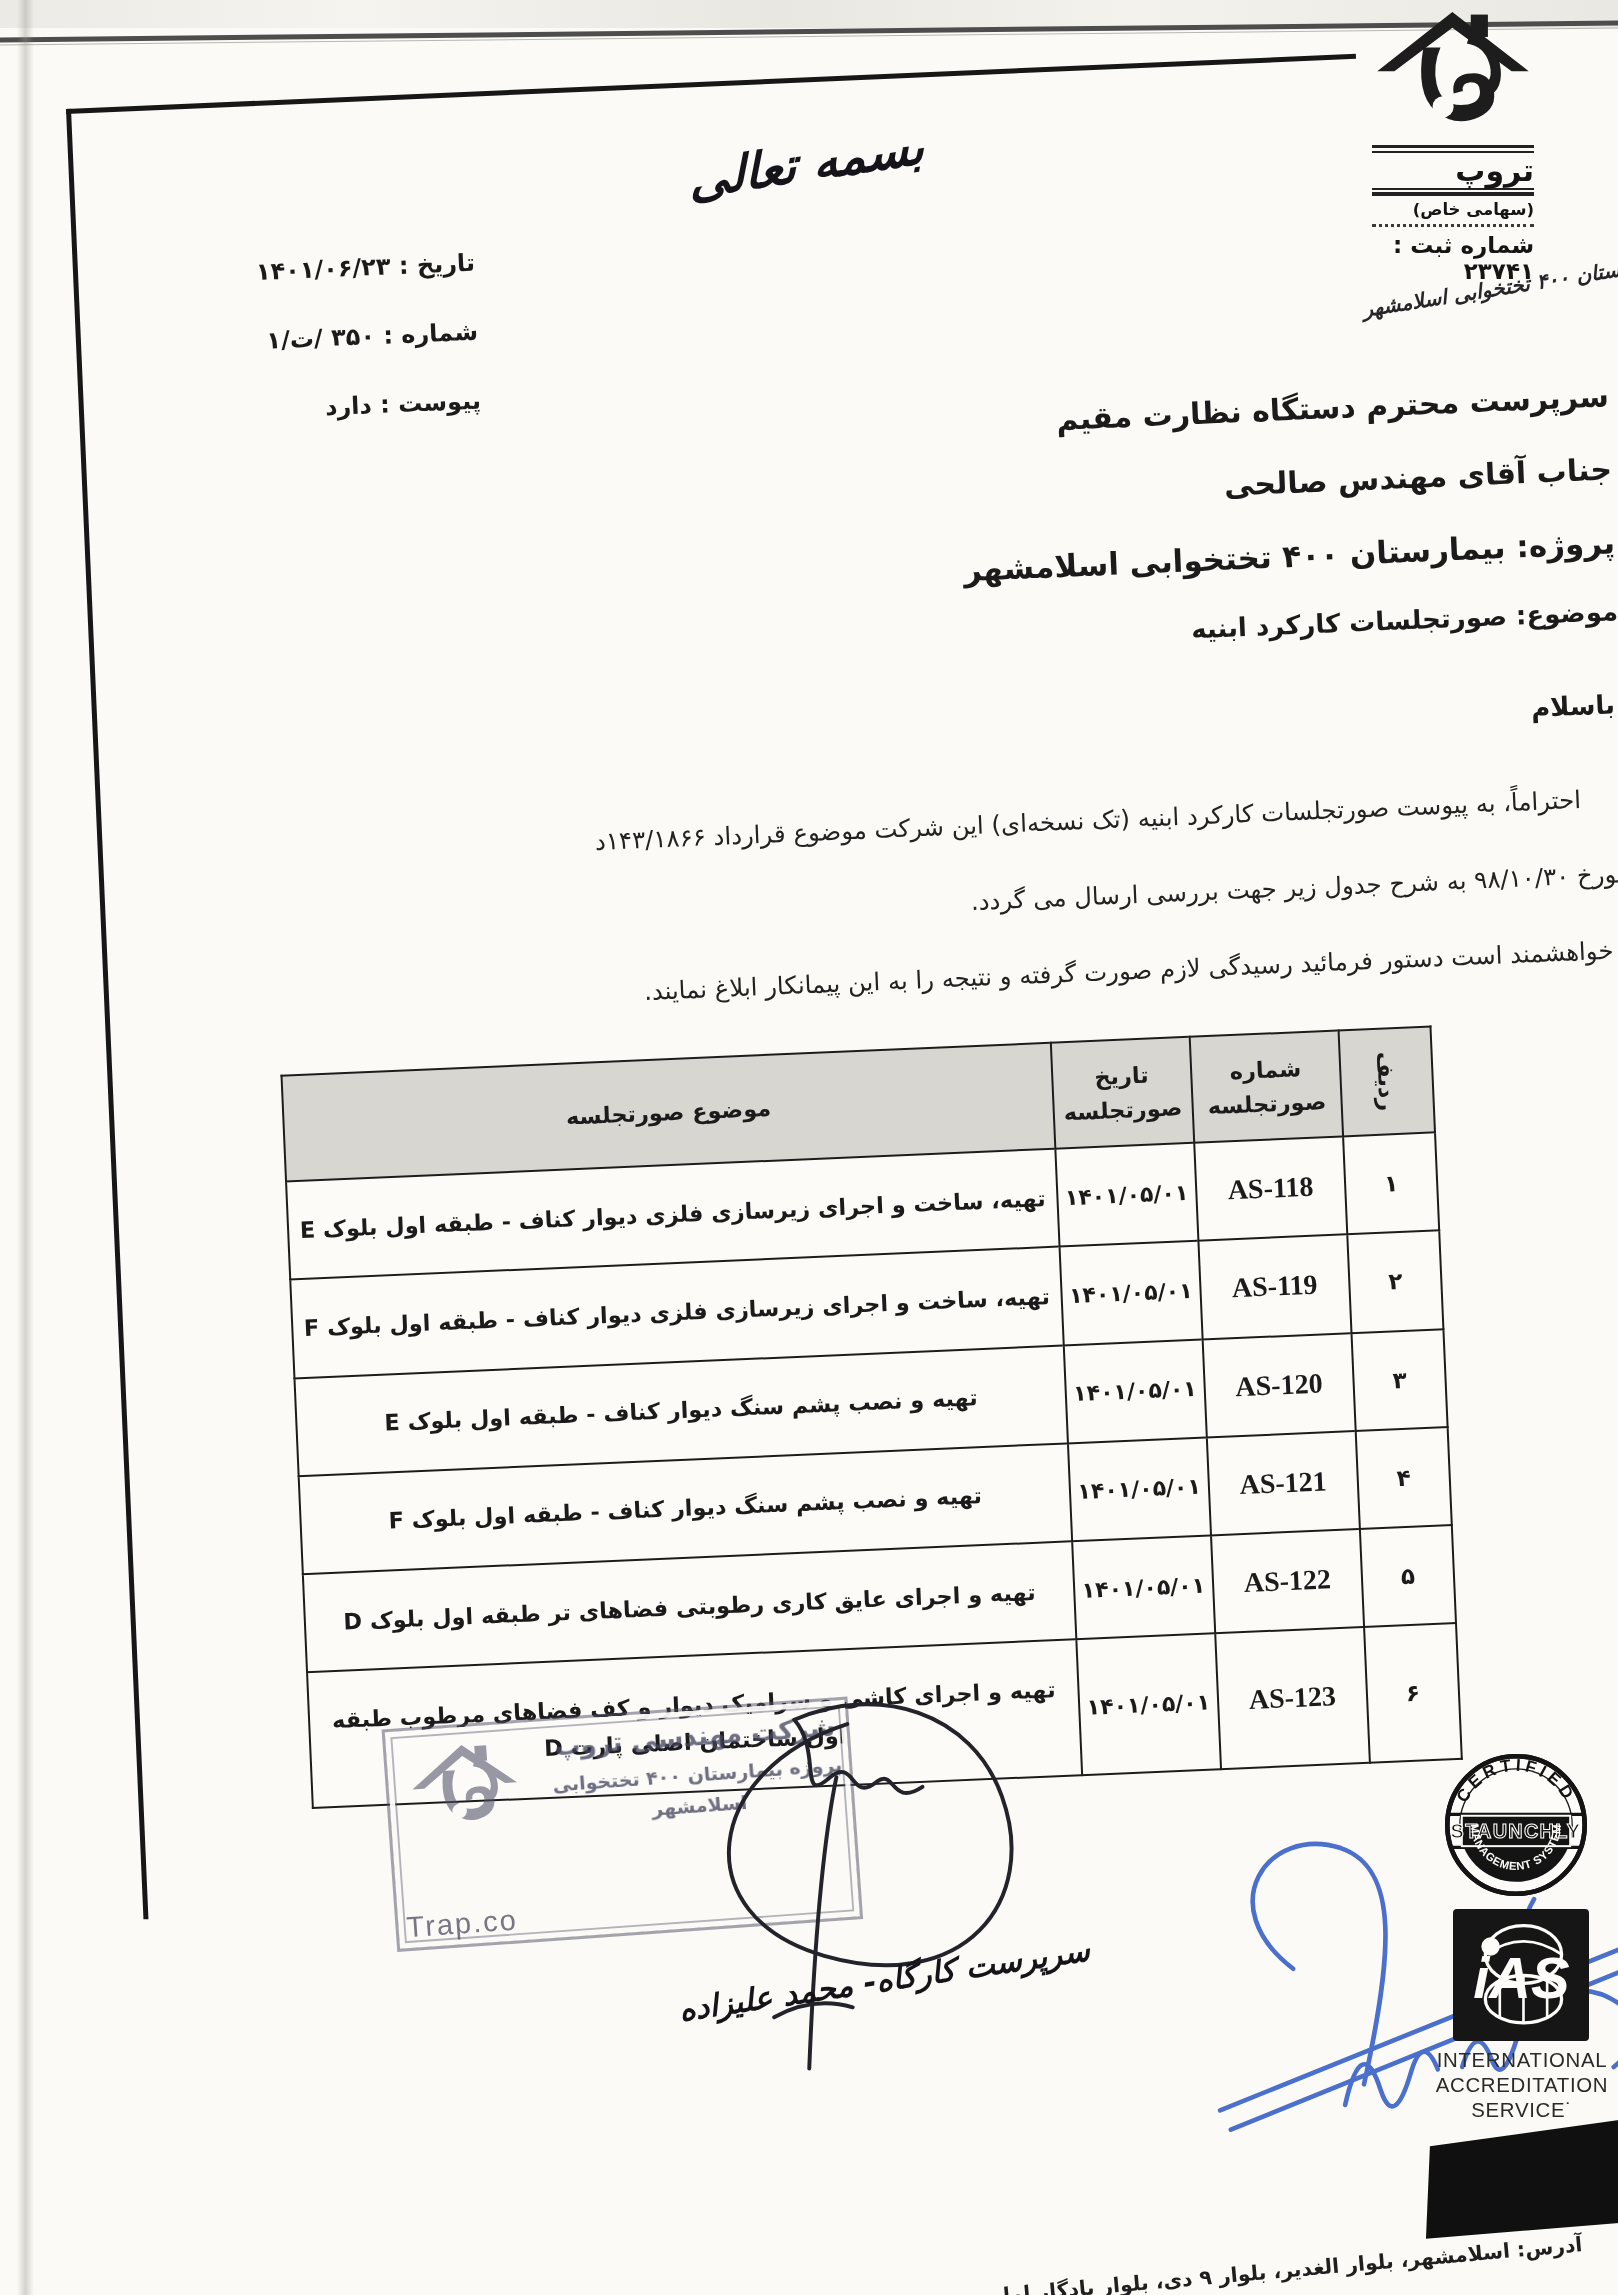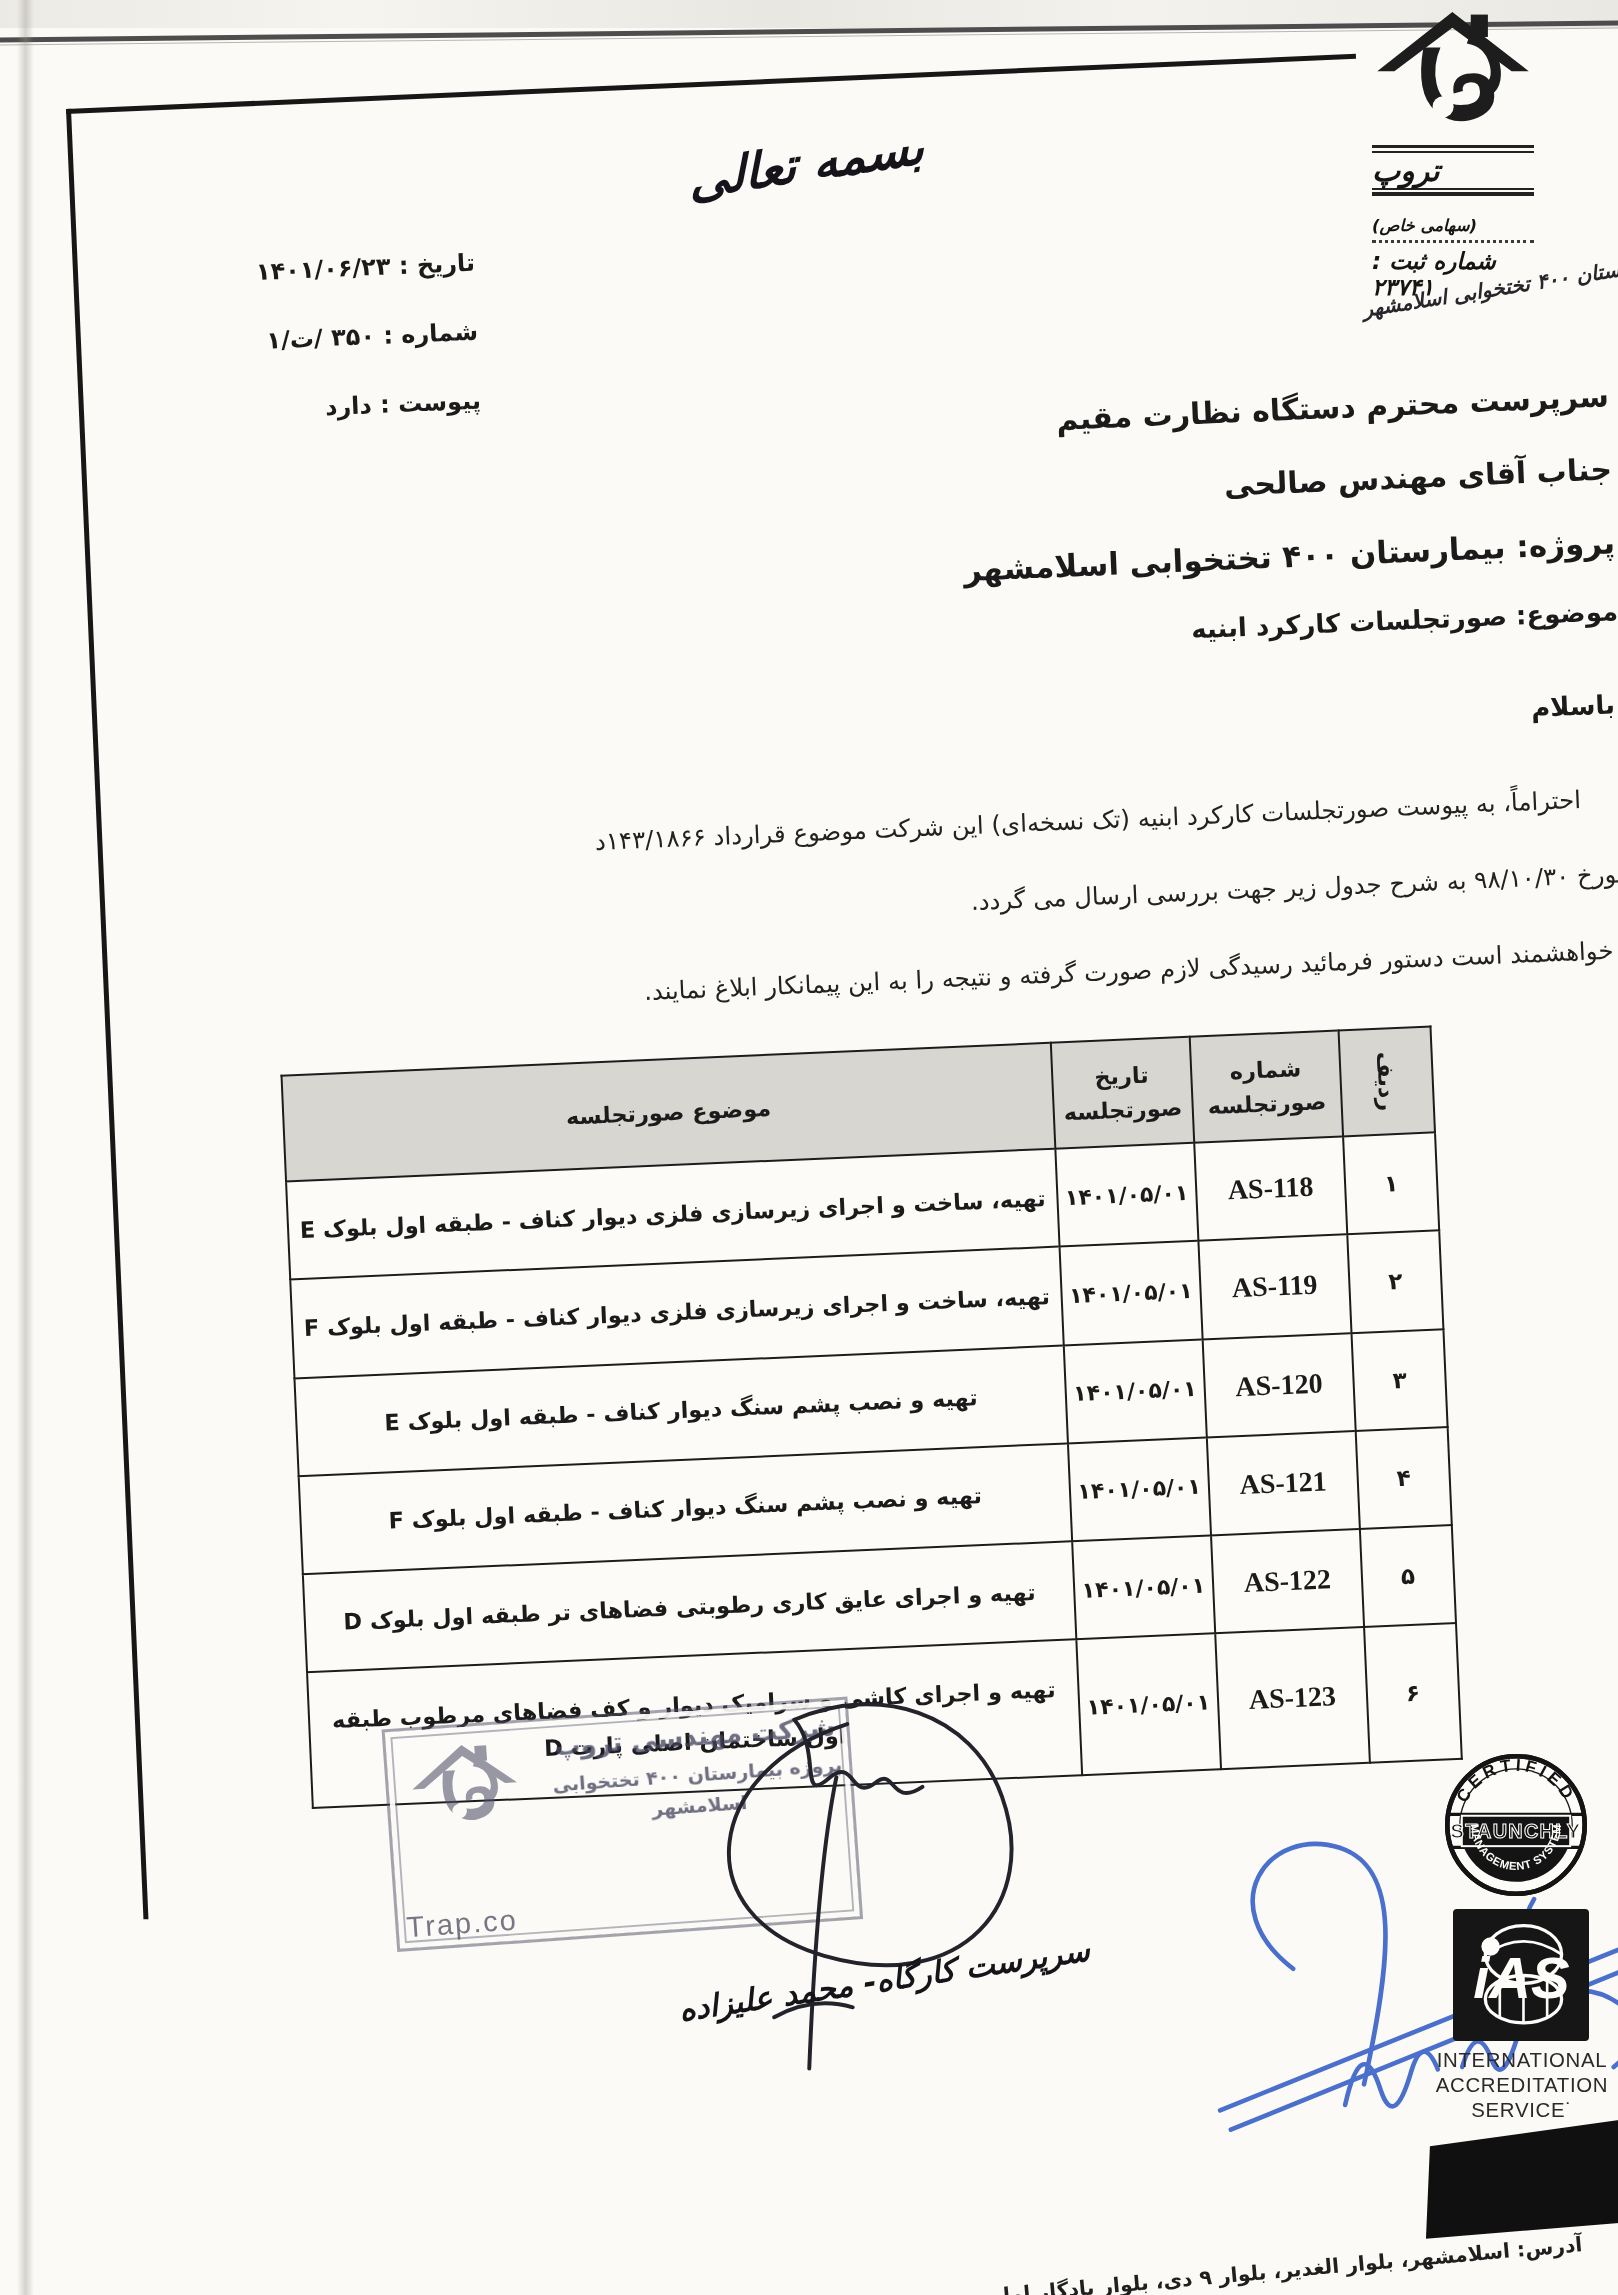--- a/index.html
+++ b/index.html
@@ -12,21 +12,21 @@
   
   .scan-topband{top:0;left:0;width:1619px;height:28px;
     background:linear-gradient(90deg,#eceae4 0%,#f6f4ef 22%,#e9e7e1 48%,#f4f2ed 70%,#eae8e2 100%);}
   .scan-topline{top:29px;left:-8px;width:1641px;height:4.6px;background:#4d4d4d;transform:rotate(-0.6deg);}
   .scan-topline2{top:36px;left:-8px;width:1641px;height:1.3px;background:#b9b6b0;transform:rotate(-0.6deg);}
   .scan-leftshadow{top:0;left:17px;width:17px;height:2295px;
     background:linear-gradient(90deg,rgba(160,158,150,0),rgba(150,148,140,.38),rgba(160,158,150,0));}
   .black-wedge{top:2112px;left:1422px;width:198px;height:132px;background:#101010;
     clip-path:polygon(4% 26%,100% 6%,100% 84%,2% 96%);}
   
-  .lh{color:#151515;text-align:left;font-style:italic;}
+  .lh{color:#151515;text-align:right;}
   .lh-rule{height:3.3px;background:#222;}
   .lh-rule.thin{height:2px;}
   .lh-name{font-size:30px;font-weight:700;letter-spacing:4px;}
   .lh-type{font-size:16.5px;font-weight:700;}
   .lh-dotted{border-top:3.3px dotted #3a3a3a;height:0;}
   .lh-reg{font-size:23px;font-weight:700;letter-spacing:1.3px;}
   .lh-note{font-size:20.4px;font-weight:700;font-style:italic;transform:rotate(-9deg);
     transform-origin:left top;color:#26262b;white-space:nowrap;}
   
   .letter{top:109px;left:66px;width:1555px;height:2108px;
@@ -97,21 +97,21 @@
     <rect x="150" y="10" width="26" height="34" fill="#1d1d1d"></rect>
     <path d="M78,60 q-12,70 18,96 q30,26 66,10 q30,-14 22,-44 q-8,-28 -40,-22 q-24,5 -20,30 l14,-4 q-2,-12 10,-13 q16,-1 16,14 q0,18 -24,20 q-34,3 -42,-32 q-6,-28 6,-55 z" fill="#1d1d1d"></path>
     <circle cx="108" cy="150" r="16" fill="#fbfaf6"></circle>
     <path d="M150,36 q36,10 44,48 q8,40 -20,52 l-8,-16 q20,-10 12,-36 q-8,-26 -34,-30 z" fill="#1d1d1d"></path>
   </svg>
   <div class="lh-rule" data-name="letterhead-rule-top"></div>
   <div class="lh-rule thin" data-name="letterhead-rule-top2" style="margin-top:2.6px;"></div>
   <div class="lh-name rtl" data-name="company-name">تروپ</div>
   <div class="lh-rule thin" data-name="letterhead-rule-bottom2"></div>
   <div class="lh-rule" data-name="letterhead-rule-bottom" style="margin-top:2.6px;"></div>
-  <div class="lh-type rtl" data-name="company-type" style="margin-top:20px;">(سهامی خاص)</div>
+  <div class="lh-type rtl" data-name="company-type" style="margin-top:4px;">(سهامی خاص)</div>
   <div class="lh-dotted" data-name="letterhead-dotted-rule" style="margin-top:5.3px;"></div>
   <div class="lh-reg rtl" data-name="registration-number" style="margin-top:5.3px;">شماره ثبت : ۲۳۷۴۱</div>
 </div>
 <div class="abs lh-note rtl" data-name="letterhead-handwritten-note" style="top:298px;left:1361px;">پروژه بیمارستان ۴۰۰ تختخوابی اسلامشهر</div>
 
 <div class="abs letter" data-name="letter-page">
   <div class="abs frame-top" data-name="page-frame-top"></div>
   <div class="abs frame-left" data-name="page-frame-left"></div>
 
   <div class="abs besmele" data-name="besmele-calligraphy">بسمه تعالی</div>

